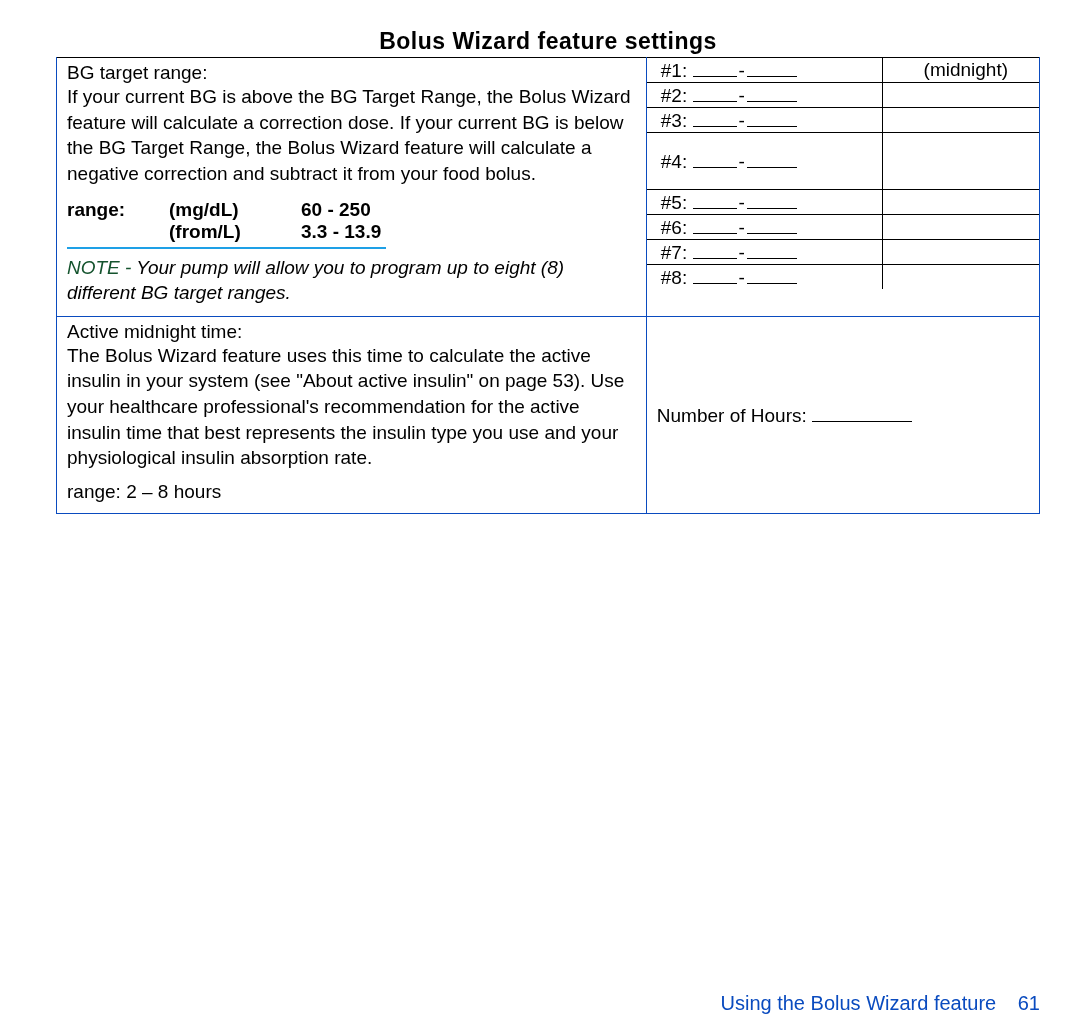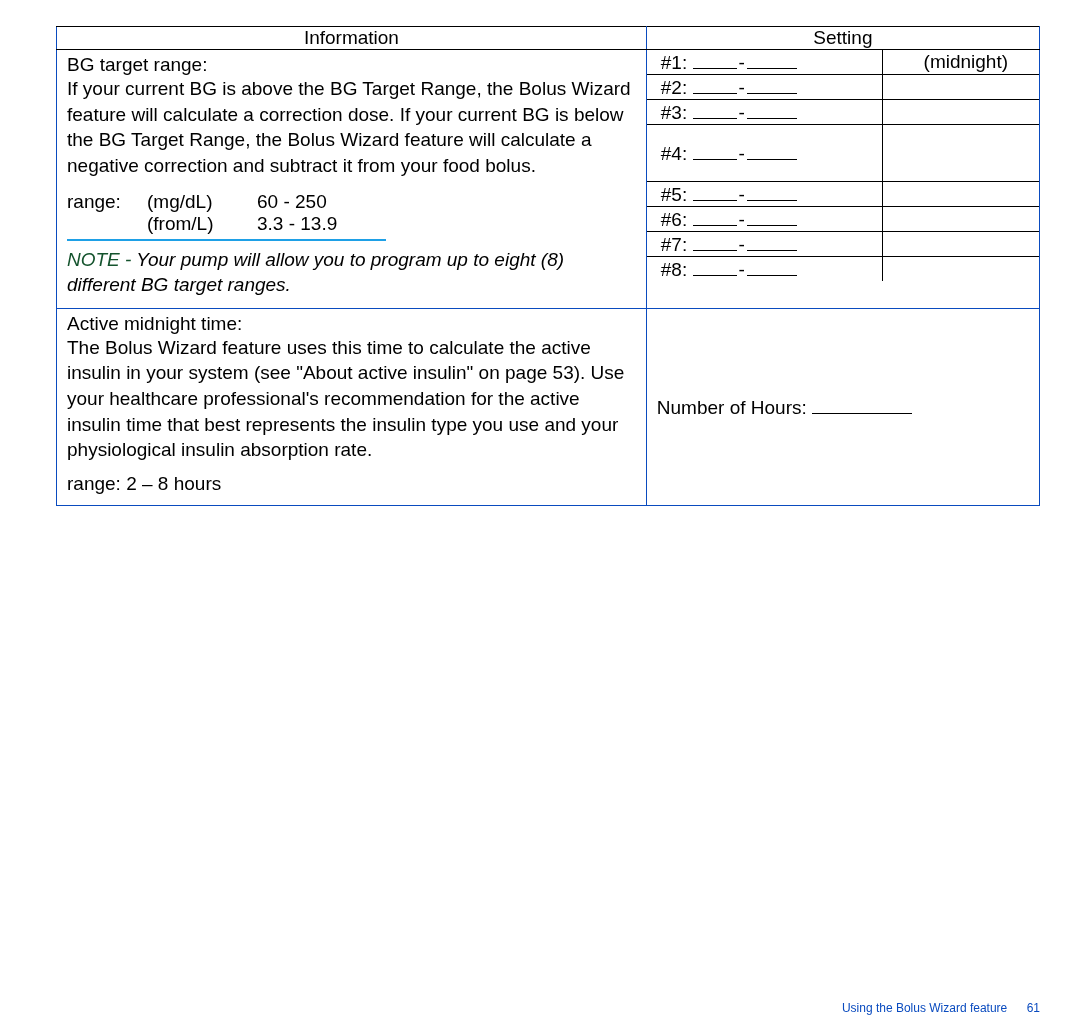--- a/index.html
+++ b/index.html
@@ -60,54 +60,51 @@
   .inner-sub td.nb-right { border-right: none; border-top: none; }
   .inner-sub td.nb-top { border-top: none; padding-left: 16px; }
   .inner-sub td.nb-bottom { border-bottom: none; }
   .fillcell { text-align:left; padding-left:14px !important; }
   .blank { display:inline-block; border-bottom:1px solid #000; width:50px; height:1.0em; vertical-align:baseline; }
   .blank.sm { width:44px; }
   .blank.lg { width:100px; }
   .dash { padding: 0 2px; }
   .note-prefix { color:#14532d; font-style: italic; }
   .note-body { font-style: italic; text-align: center; }
-  .range-line { display:flex; gap:20px; }
+  .range-line { display:flex; gap:42px;font-weight:bold; }
   .range-line .lab { min-width:60px; }
   .range-line .unit { min-width:90px; }
   .range-rule {
     border: none;
     border-top: 2px solid #1ea0e6;
     margin: 4px 0 6px 0;
     width: 56%;
   }
   .footer {
     position: absolute;
     right: 40px;
     bottom: 18px;
     color: #0a4bbf;
     font-family: "Trebuchet MS", Arial, sans-serif;
-    font-size: 12px;
+    font-size: 20px;
   }
   .footer .pnum { margin-left: 16px; }
 </style>
 </head>
 <body>
 
 <div class="page">
+  <div class="title">Bolus Wizard feature settings</div>
 
   <table class="outer">
     <colgroup>
         <col class="info-col">
         <col class="set-col">
       </colgroup>
     <tbody>
-      <tr class="hdr-row">
-        <td class="colhdr">Information</td>
-        <td class="colhdr">Setting</td>
-      </tr>
 
       <tr>
         <td style="padding:4px 10px 10px 10px;">
           <div>BG target range:</div>
           <div style="line-height:1.35;">If your current BG is above the BG Target Range, the Bolus Wizard feature will calculate a correction dose. If your current BG is below the BG Target Range, the Bolus Wizard feature will calculate a negative correction and subtract it from your food bolus.</div>
           <div style="height:12px;"></div>
           <div class="range-line">
             <span class="lab">range:</span>
             <span class="unit">(mg/dL)</span>
             <span>60 - 250</span>

